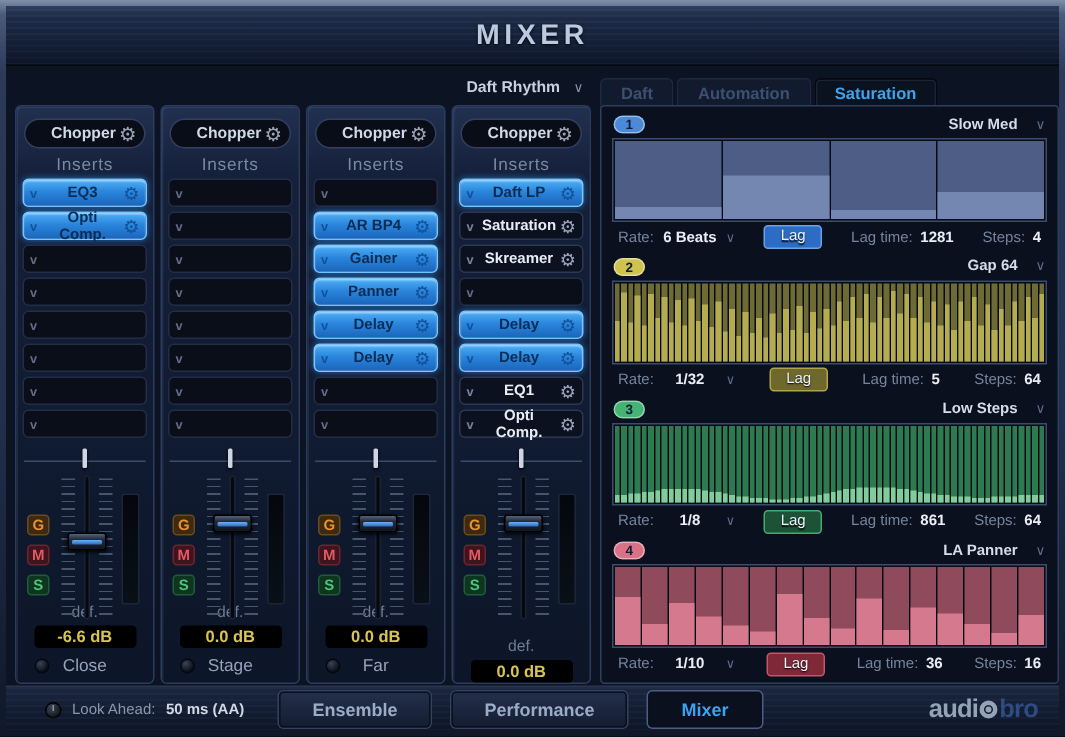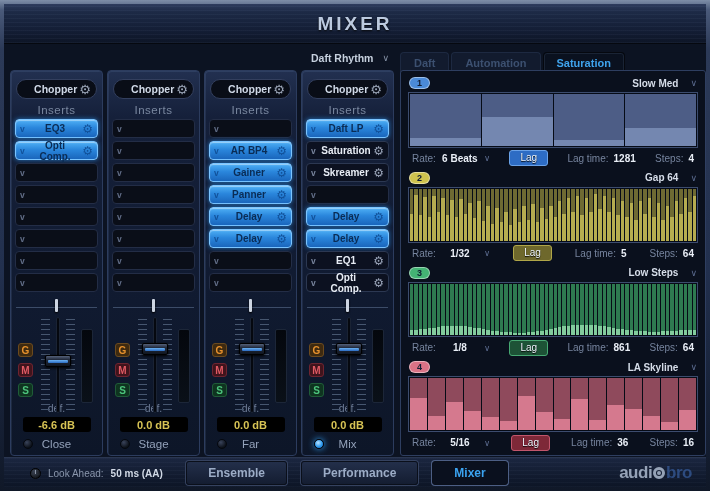--- a/index.html
+++ b/index.html
@@ -435,24 +435,20 @@
       <div class="fader">
         <div class="ticks tl"></div>
         <div class="track"></div>
         <div class="ticks tr"></div>
         <div class="fader-handle" style="top: 27%;"></div>
       </div>
       <div class="meter"></div>
     </div>
     <div class="def">def.</div>
     <div class="gainbox">0.0 dB</div>
-    <div class="namerow">
-      <div class="led on"></div>
-      <span class="strip-name">Mix</span>
-    </div>
   </div>
         </div>
       <div class="modpanel" id="lanes">
           <div class="lane">
     <div class="lane-head">
       <span class="badge" style="background: rgb(74, 138, 216);">1</span>
       <span class="lane-name-wrap">
         <span class="lane-name">Slow Med</span>
         <span class="lane-chev">∨</span>
       </span>
@@ -923,21 +919,21 @@
       <span class="fgroup">
         <span class="flabel">Steps:</span>
         <span class="fval steps-val">64</span>
       </span>
     </div>
   </div>
           <div class="lane">
     <div class="lane-head">
       <span class="badge" style="background: rgb(217, 114, 134);">4</span>
       <span class="lane-name-wrap">
-        <span class="lane-name">LA Skyline</span>
+        <span class="lane-name">LA Panner</span>
         <span class="lane-chev">∨</span>
       </span>
     </div>
     <div class="lane-display">
               <div class="bar" style="background: rgb(143, 74, 92);">
                 <div class="barval" style="height: 62%; background: rgb(213, 121, 142);"></div>
               </div>
               <div class="bar" style="background: rgb(143, 74, 92);">
                 <div class="barval" style="height: 28%; background: rgb(213, 121, 142);"></div>
               </div>
@@ -980,21 +976,21 @@
               <div class="bar" style="background: rgb(143, 74, 92);">
                 <div class="barval" style="height: 15%; background: rgb(213, 121, 142);"></div>
               </div>
               <div class="bar" style="background: rgb(143, 74, 92);">
                 <div class="barval" style="height: 38%; background: rgb(213, 121, 142);"></div>
               </div>
             </div>
     <div class="lane-foot">
       <span class="fgroup">
         <span class="flabel">Rate:</span>
-        <span class="fval rate-val">5/16</span>
+        <span class="fval rate-val">1/10</span>
         <span class="fchev">∨</span>
       </span>
       <span class="lagbtn" style="background: rgb(126, 40, 56); border-color: rgb(194, 86, 108);">Lag</span>
       <span class="fgroup">
         <span class="flabel">Lag time:</span>
         <span class="fval lag-val">36</span>
       </span>
       <span class="fgroup">
         <span class="flabel">Steps:</span>
         <span class="fval steps-val">16</span>

